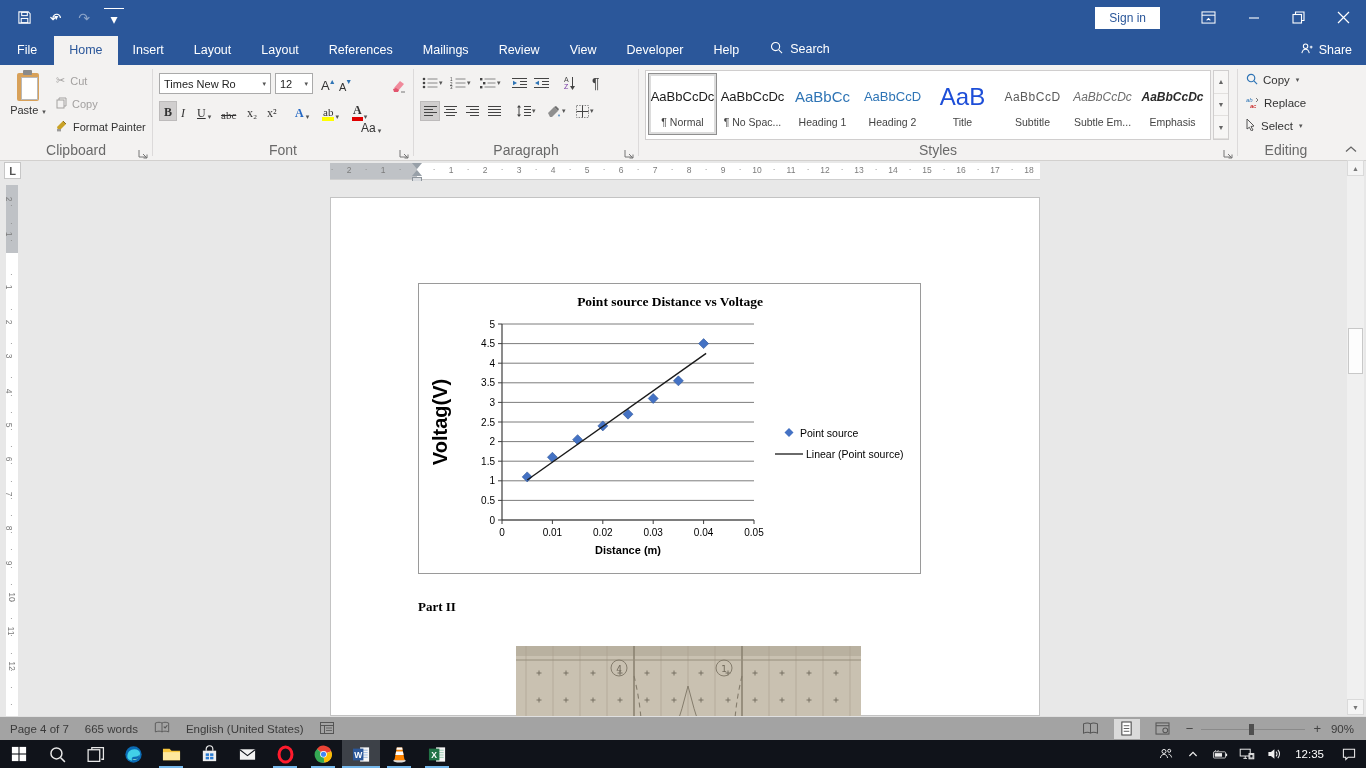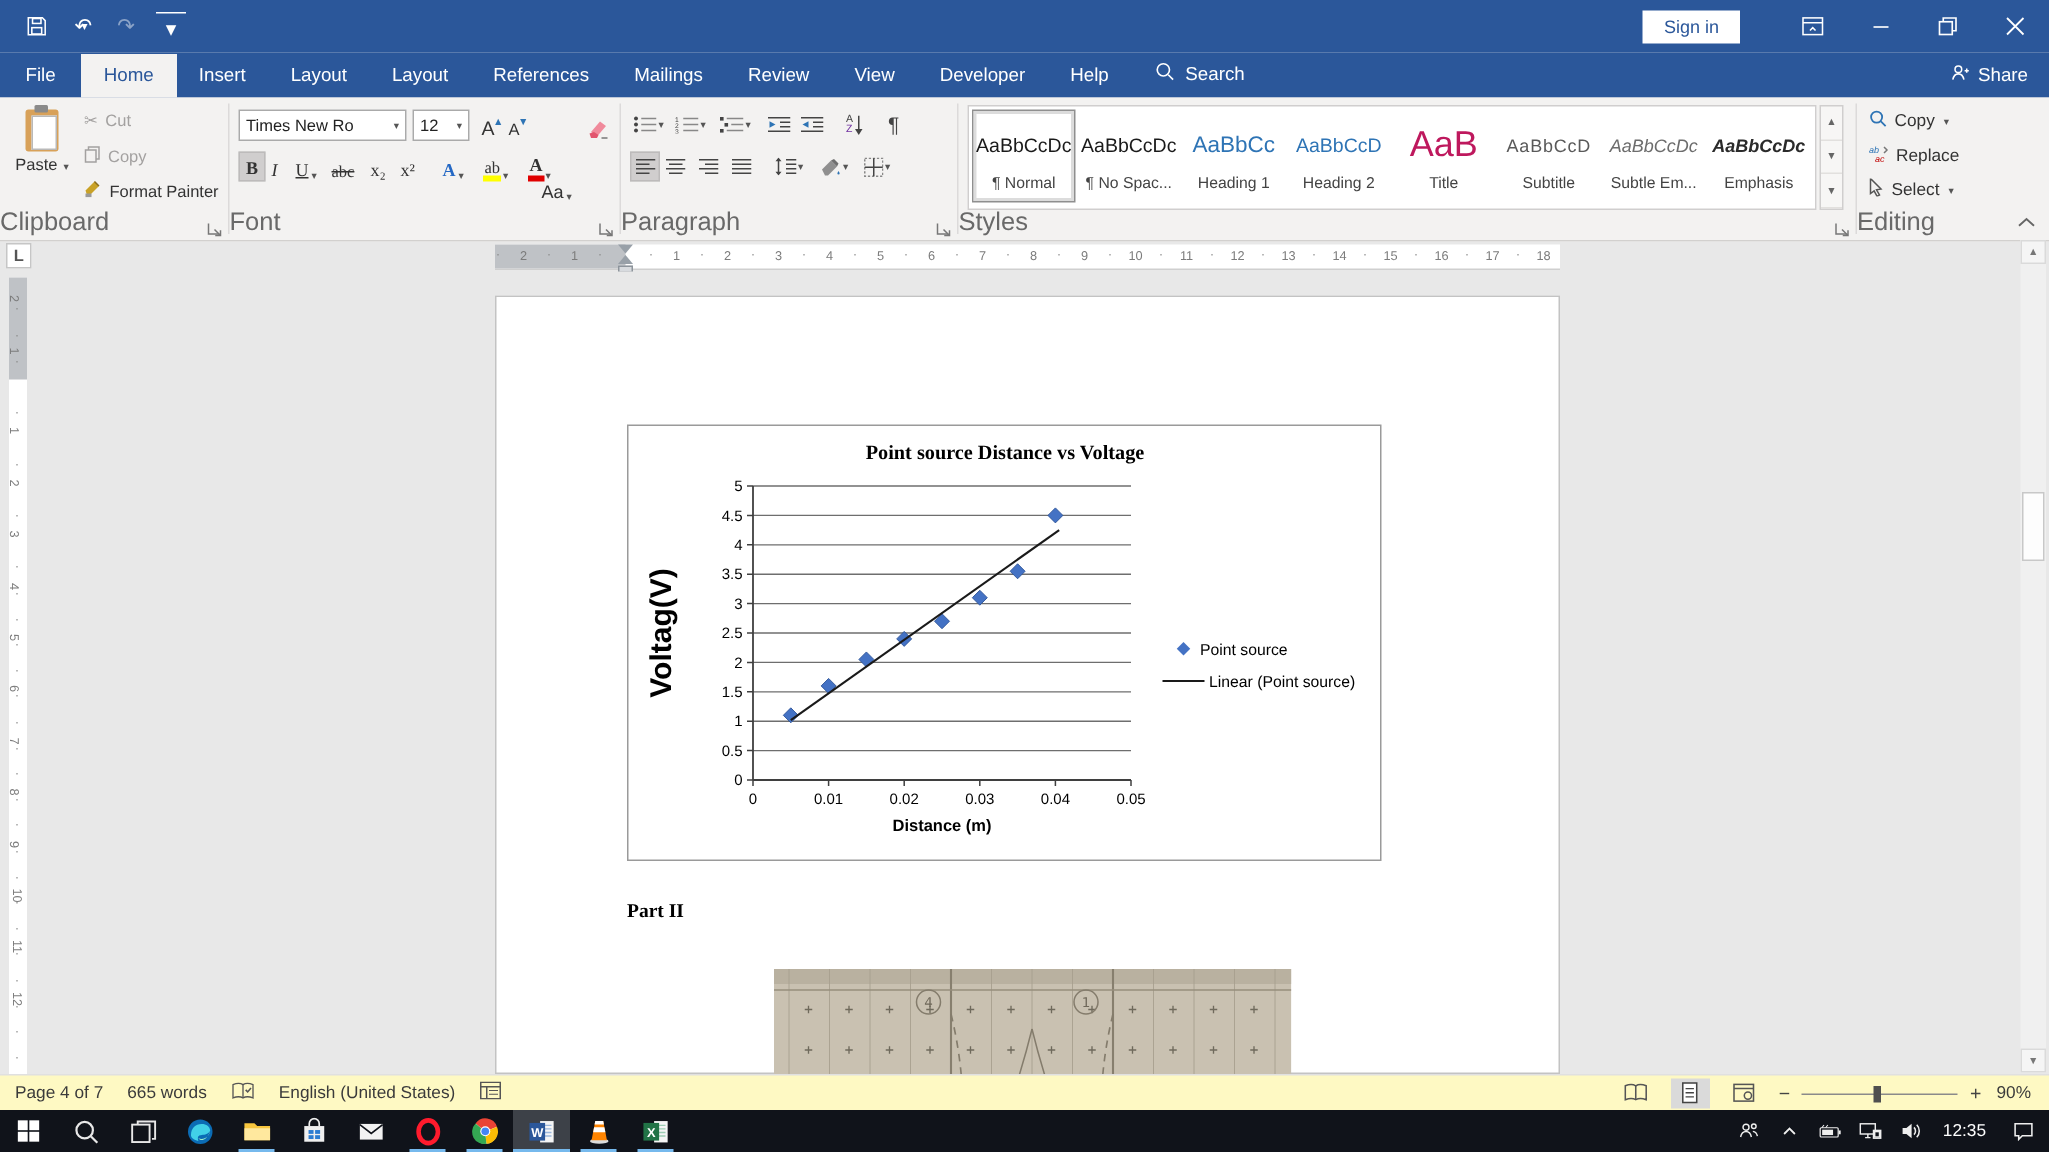--- a/index.html
+++ b/index.html
@@ -28,21 +28,21 @@
   .rtab.active{background:#f3f2f1;color:#2b579a;}
   .rtab.filetab{padding:7px 17px 8px;}
   .tab-search{display:flex;align-items:center;gap:7px;margin-left:16px;padding-bottom:8px;}
   .tab-share{position:absolute;right:14px;bottom:7px;display:flex;align-items:center;gap:6px;}
 
   
   .ribbon{position:absolute;left:0;top:65px;width:1366px;height:96px;background:#f3f2f1;
     border-bottom:1px solid #d2d0ce;display:flex;}
   .rgroup{position:relative;height:100%;}
   .gdiv{width:1px;background:#dcdada;margin:4px 0;}
-  .glabel{position:absolute;bottom:2px;left:0;right:0;text-align:left;font-size:17px;color:#696969;}
+  .glabel{position:absolute;bottom:2px;left:0;right:0;text-align:center;font-size:14px;color:#696969;}
   .launcher{position:absolute;right:3px;bottom:3px;width:11px;height:11px;}
   .gbody{position:absolute;left:0;right:0;top:0;bottom:18px;}
 
   
   .g-clip{width:152px;}
   .paste{position:absolute;left:6px;top:6px;width:44px;height:66px;text-align:center;font-size:11px;color:#333;}
   .clipicon{width:22px;height:28px;margin:2px auto 3px;position:relative;background:#d8a159;border-radius:2px;}
   .clipicon:before{content:"";position:absolute;left:4px;top:4px;width:15px;height:21px;background:#fff;border:1px solid #b9b9b9;}
   .clipicon:after{content:"";position:absolute;left:6px;top:-3px;width:9px;height:5px;background:#8a8a8a;border-radius:1px;}
   .clip-sm{position:absolute;left:56px;font-size:11px;display:flex;align-items:center;gap:5px;white-space:nowrap;}
@@ -80,21 +80,21 @@
   .g-styles{width:598px;}
   .stylegal{position:absolute;left:6px;top:5px;width:566px;height:70px;background:#fff;border:1px solid #d0cece;
     display:flex;padding:2px;gap:1px;overflow:hidden;}
   .stitem{width:69px;height:62px;border:1px solid transparent;text-align:center;overflow:hidden;position:relative;padding-top:8px;}
   .stitem.sel{border:1px solid #8f8f8f;box-shadow:0 0 0 2px #dcdcdc inset;}
   .stprev{white-space:nowrap;overflow:hidden;display:block;height:32px;line-height:30px;}
   .stname{font-size:10.5px;color:#444;white-space:nowrap;position:absolute;bottom:6px;left:0;right:0;}
   .st-normal .stprev{font-size:13px;color:#1a1a1a;}
   .st-h1 .stprev{font-size:15px;color:#2e74b5;}
   .st-h2 .stprev{font-size:13px;color:#2e74b5;}
-  .st-title .stprev{font-size:24px;color:#be185d;font-weight:400;}
+  .st-title .stprev{font-size:24px;color:#1d4ed8;font-weight:400;}
   .st-subtitle .stprev{font-size:12px;color:#5a5a5a;letter-spacing:.5px;}
   .st-subtle .stprev{font-size:12px;color:#6d6d6d;font-style:italic;}
   .st-emphasis .stprev{font-size:12px;color:#2b2b2b;font-style:italic;font-weight:bold;}
   .stscroll{position:absolute;right:8px;top:5px;width:16px;height:70px;display:flex;flex-direction:column;border:1px solid #d0cece;background:#f7f6f5;}
   .stscroll div{flex:1;display:flex;align-items:center;justify-content:center;font-size:7px;color:#666;border-bottom:1px solid #e2e0de;}
 
   
   .g-edit{width:96px;}
   .ebtn{position:absolute;left:8px;font-size:11.5px;color:#333;display:flex;align-items:center;gap:5px;white-space:nowrap;}
   .collapse{position:absolute;right:6px;bottom:4px;width:16px;height:14px;color:#666;}
@@ -122,21 +122,21 @@
   .part2{position:absolute;left:87px;top:401px;font-family:"Liberation Serif",serif;font-weight:bold;font-size:13px;color:#000;}
   .photo{position:absolute;left:185px;top:448px;width:345px;height:258px;overflow:hidden;}
 
   
   .vscroll{position:absolute;right:2px;top:160px;width:17px;height:555px;background:#f0f0f0;}
   .sbtn{position:absolute;left:0;width:17px;height:16px;background:#f5f5f5;border:1px solid #dadada;
     display:flex;align-items:center;justify-content:center;font-size:7px;color:#777;}
   .sthumb{position:absolute;left:1px;top:168px;width:15px;height:46px;background:#fdfdfd;border:1px solid #c8c8c8;}
 
   
-  .statusbar{position:absolute;left:0;top:716px;width:1366px;height:24px;background:#fef9c3;border-top:1px solid #e0e0e0;
+  .statusbar{position:absolute;left:0;top:716px;width:1366px;height:24px;background:#a3a3a3;border-top:1px solid #e0e0e0;
     display:flex;align-items:center;font-size:11.5px;color:#3b3b3b;}
   .sb-left{display:flex;align-items:center;gap:16px;padding-left:10px;}
   .sb-right{margin-left:auto;display:flex;align-items:center;gap:10px;padding-right:12px;}
   .viewbtn{width:26px;height:20px;display:flex;align-items:center;justify-content:center;}
   .viewbtn.activeview{background:#dadada;}
   .zoomslider{display:flex;align-items:center;gap:8px;}
   .ztrack{position:relative;width:104px;height:12px;}
   .ztrack .line{position:absolute;left:0;right:0;top:6px;height:1px;background:#8a8a8a;}
   .ztrack .notch{position:absolute;left:52px;top:3px;width:1px;height:7px;background:#8a8a8a;}
   .ztrack .zthumb{position:absolute;left:48px;top:1px;width:5px;height:11px;background:#4f4f4f;}

